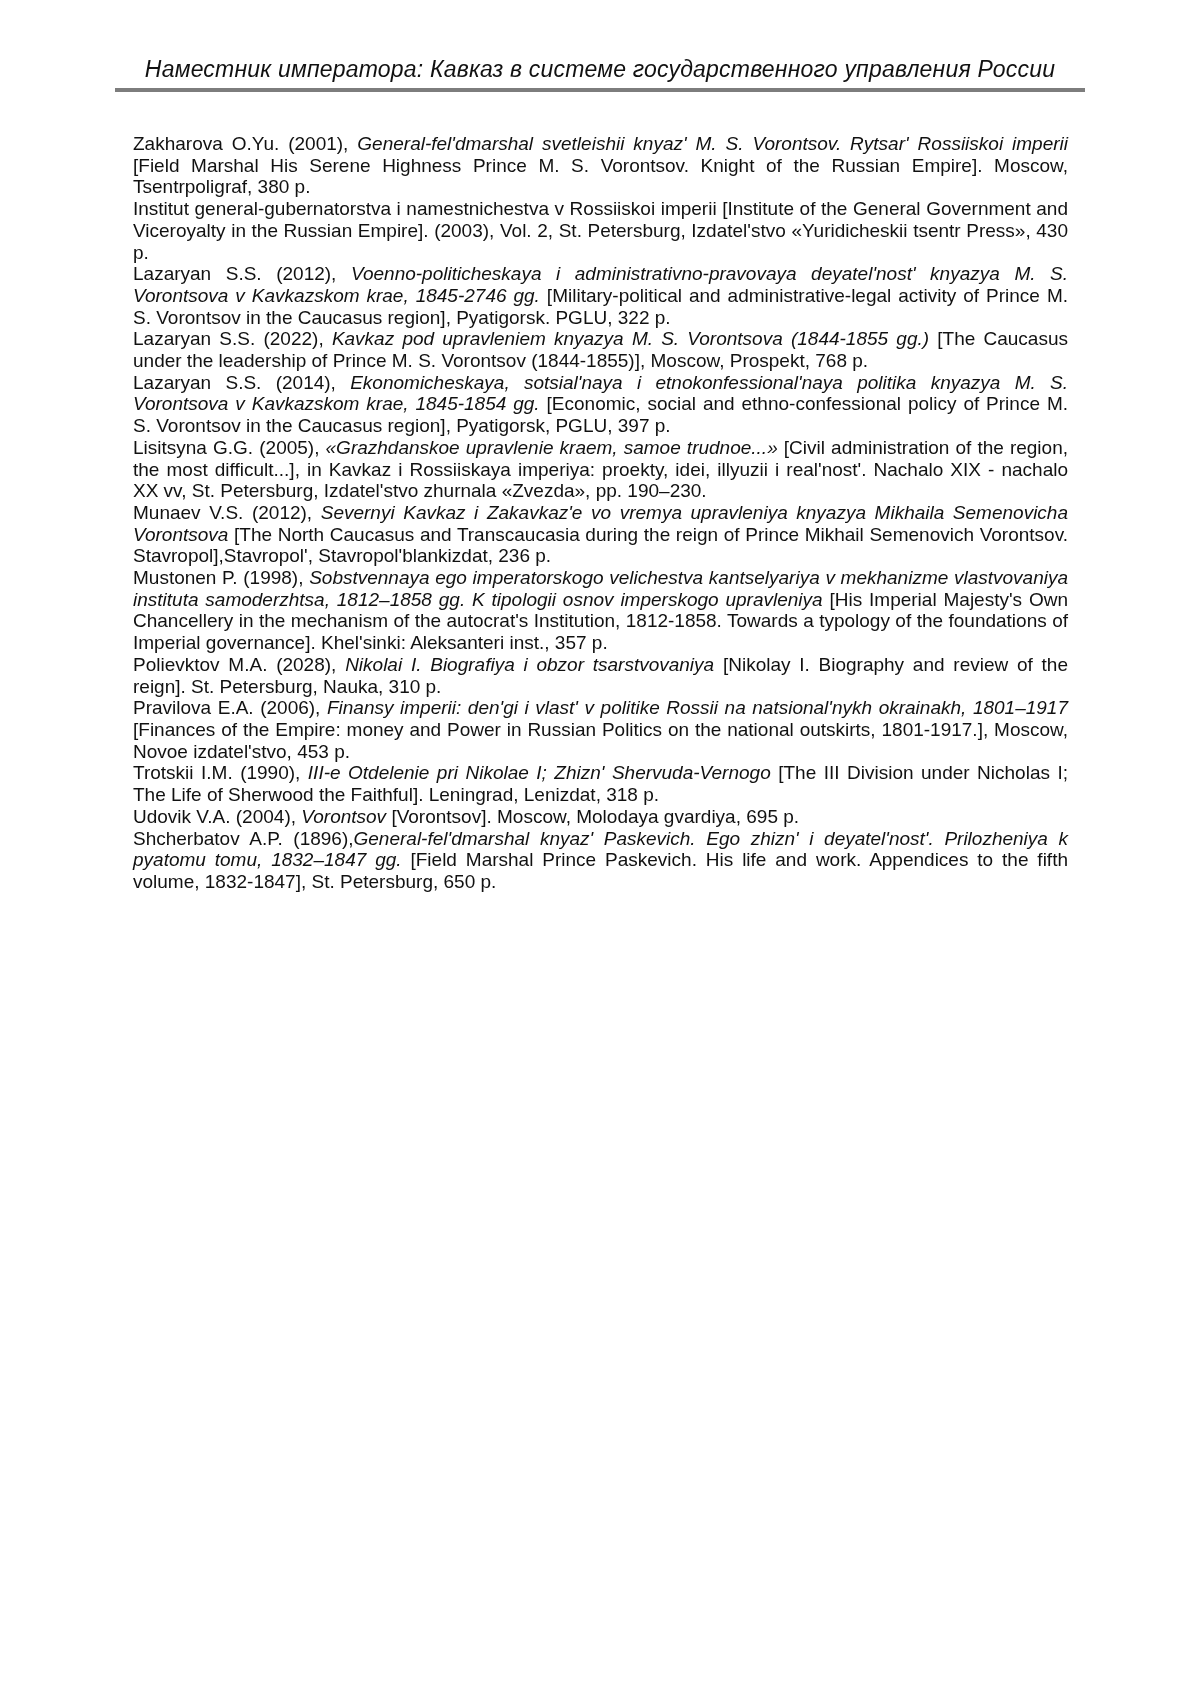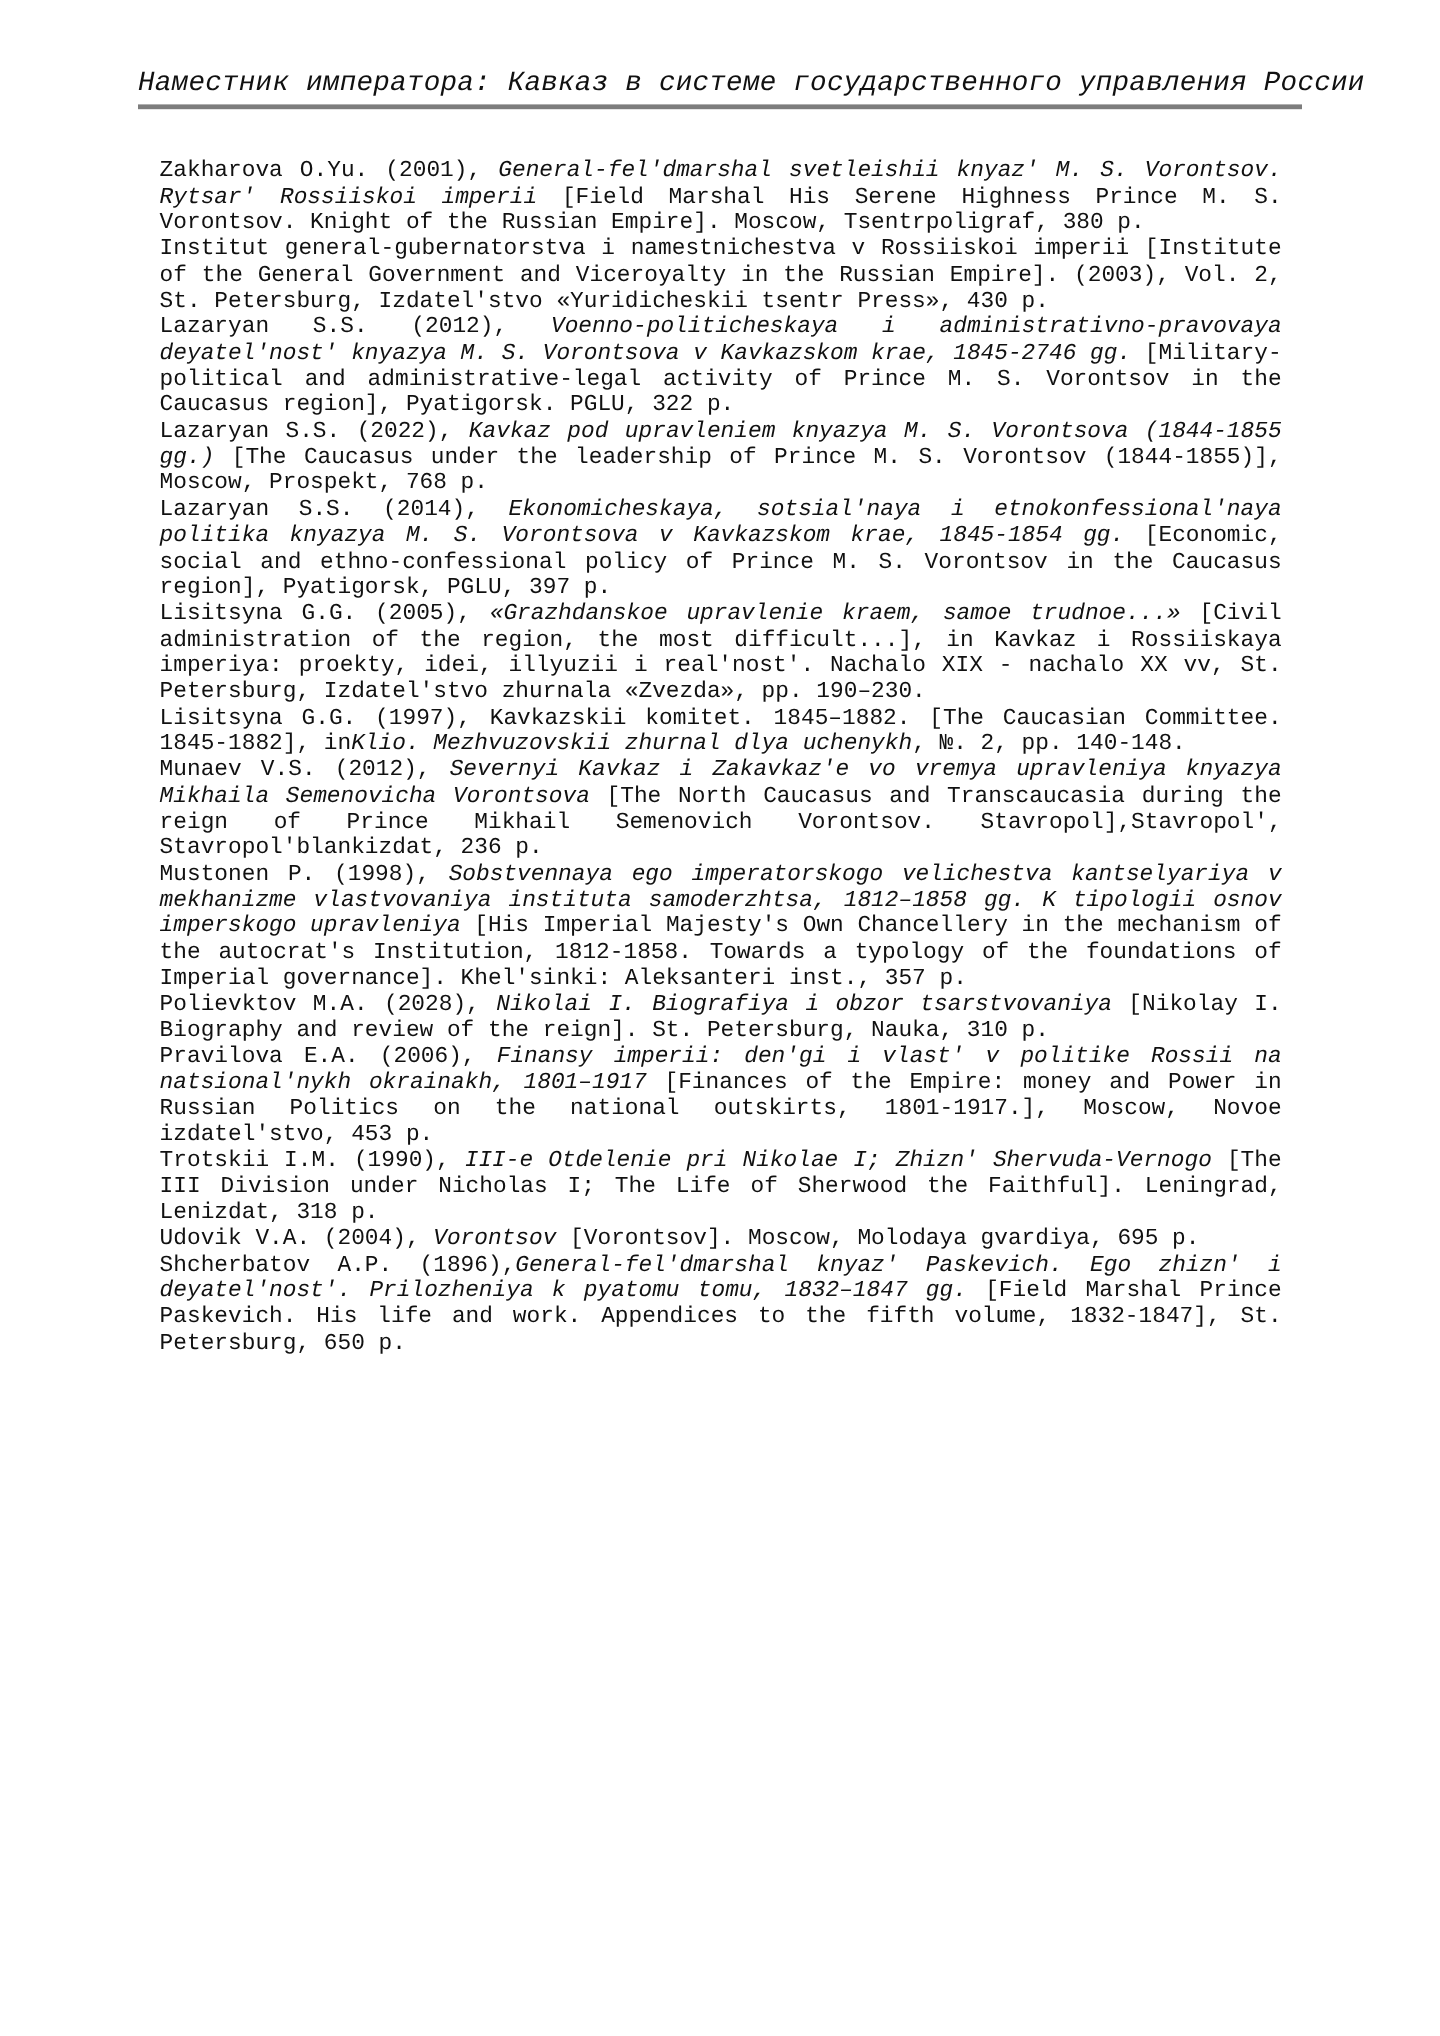--- a/index.html
+++ b/index.html
@@ -6,21 +6,21 @@
     margin: 0;
     padding: 0;
     background: #ffffff;
   }
   .page {
     position: relative;
     width: 1200px;
     height: 1407px;
     background: #ffffff;
     color: #111111;
-    font-family: Liberation Mono, monospace;
+    font-family: Liberation Sans, sans-serif;
     overflow: hidden;
   }
   .running-head-wrap {
     margin: 0 115px;
     padding-top: 56px;
     text-align: center;
   }
   .running-head {
     font-style: italic;
     font-size: 23px;
@@ -68,21 +68,20 @@
 
   <div class="header-rule" style="background: rgb(125, 125, 125);"></div>
 
   <div class="references">
       <p class="reference"><span>Zakharova O.Yu. (2001), </span><span class="italic">General-fel'dmarshal svetleishii knyaz' M. S. Vorontsov. Rytsar' Rossiiskoi imperii</span><span> [Field Marshal His Serene Highness Prince M. S. Vorontsov. Knight of the Russian Empire]. Moscow, Tsentrpoligraf, 380 p.</span></p>
       <p class="reference"><span>Institut general-gubernatorstva i namestnichestva v Rossiiskoi imperii [Institute of the General Government and Viceroyalty in the Russian Empire]. (2003), Vol. 2, St. Petersburg, Izdatel'stvo «Yuridicheskii tsentr Press», 430 p.</span></p>
       <p class="reference"><span>Lazaryan S.S. (2012), </span><span class="italic">Voenno-politicheskaya i administrativno-pravovaya deyatel'nost' knyazya M. S. Vorontsova v Kavkazskom krae, 1845-2746 gg.</span><span> [Military-political and administrative-legal activity of Prince M. S. Vorontsov in the Caucasus region], Pyatigorsk. PGLU, 322 p.</span></p>
       <p class="reference"><span>Lazaryan S.S. (2022), </span><span class="italic">Kavkaz pod upravleniem knyazya M. S. Vorontsova (1844-1855 gg.)</span><span> [The Caucasus under the leadership of Prince M. S. Vorontsov (1844-1855)], Moscow, Prospekt, 768 p.</span></p>
       <p class="reference"><span>Lazaryan S.S. (2014), </span><span class="italic">Ekonomicheskaya, sotsial'naya i etnokonfessional'naya politika knyazya M. S. Vorontsova v Kavkazskom krae, 1845-1854 gg.</span><span> [Economic, social and ethno-confessional policy of Prince M. S. Vorontsov in the Caucasus region], Pyatigorsk, PGLU, 397 p.</span></p>
       <p class="reference"><span>Lisitsyna G.G. (2005), </span><span class="italic">«Grazhdanskoe upravlenie kraem, samoe trudnoe...»</span><span> [Civil administration of the region, the most difficult...], in Kavkaz i Rossiiskaya imperiya: proekty, idei, illyuzii i real'nost'. Nachalo XIX - nachalo XX vv, St. Petersburg, Izdatel'stvo zhurnala «Zvezda», pp. 190–230.</span></p>
-      <p class="reference"><span>Lisitsyna G.G. (1997), Kavkazskii komitet. 1845–1882. [The Caucasian Committee. 1845-1882], in</span><span class="italic">Klio. Mezhvuzovskii zhurnal dlya uchenykh</span><span>, №. 2, pp. 140-148.</span></p>
       <p class="reference"><span>Munaev V.S. (2012), </span><span class="italic">Severnyi Kavkaz i Zakavkaz'e vo vremya upravleniya knyazya Mikhaila Semenovicha Vorontsova</span><span> [The North Caucasus and Transcaucasia during the reign of Prince Mikhail Semenovich Vorontsov. Stavropol],Stavropol', Stavropol'blankizdat, 236 p.</span></p>
       <p class="reference"><span>Mustonen P. (1998), </span><span class="italic">Sobstvennaya ego imperatorskogo velichestva kantselyariya v mekhanizme vlastvovaniya instituta samoderzhtsa, 1812–1858 gg. K tipologii osnov imperskogo upravleniya</span><span> [His Imperial Majesty's Own Chancellery in the mechanism of the autocrat's Institution, 1812-1858. Towards a typology of the foundations of Imperial governance]. Khel'sinki: Aleksanteri inst., 357 p.</span></p>
       <p class="reference"><span>Polievktov M.A. (2028), </span><span class="italic">Nikolai I. Biografiya i obzor tsarstvovaniya</span><span> [Nikolay I. Biography and review of the reign]. St. Petersburg, Nauka, 310 p.</span></p>
       <p class="reference"><span>Pravilova E.A. (2006), </span><span class="italic">Finansy imperii: den'gi i vlast' v politike Rossii na natsional'nykh okrainakh, 1801–1917</span><span> [Finances of the Empire: money and Power in Russian Politics on the national outskirts, 1801-1917.], Moscow, Novoe izdatel'stvo, 453 p.</span></p>
       <p class="reference"><span>Trotskii I.M. (1990), </span><span class="italic">III-e Otdelenie pri Nikolae I; Zhizn' Shervuda-Vernogo</span><span> [The III Division under Nicholas I; The Life of Sherwood the Faithful]. Leningrad, Lenizdat, 318 p.</span></p>
       <p class="reference"><span>Udovik V.A. (2004), </span><span class="italic">Vorontsov</span><span> [Vorontsov]. Moscow, Molodaya gvardiya, 695 p.</span></p>
       <p class="reference"><span>Shcherbatov A.P. (1896),</span><span class="italic">General-fel'dmarshal knyaz' Paskevich. Ego zhizn' i deyatel'nost'. Prilozheniya k pyatomu tomu, 1832–1847 gg.</span><span> [Field Marshal Prince Paskevich. His life and work. Appendices to the fifth volume, 1832-1847], St. Petersburg, 650 p.</span></p>
     </div>
 
   <div class="page-number">27</div>

